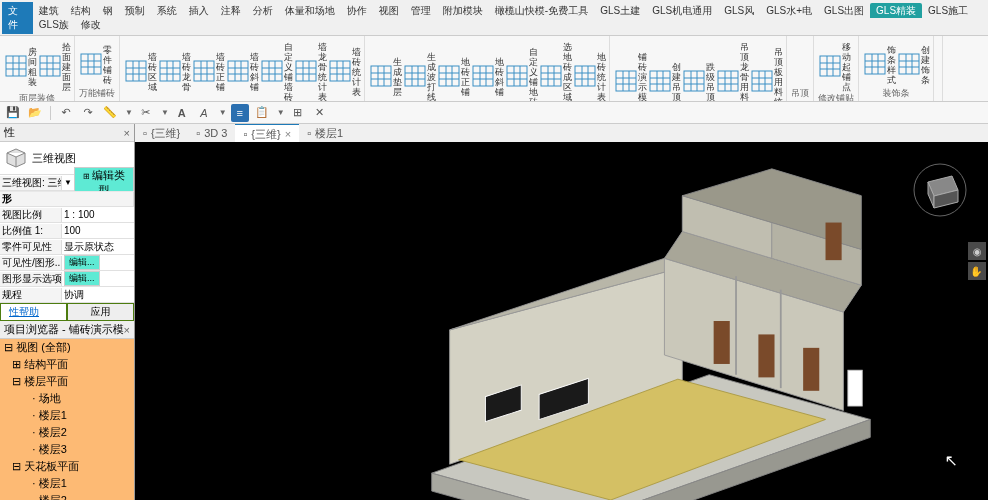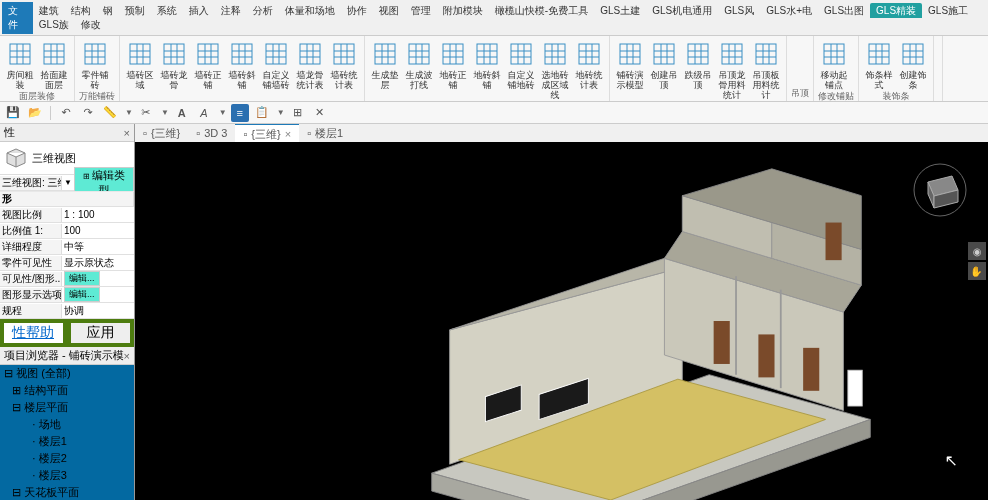--- a/index.html
+++ b/index.html
@@ -4,56 +4,56 @@
 <style>
 * { margin: 0; padding: 0; box-sizing: border-box; font-family: "Microsoft YaHei", sans-serif; font-size: 11px; }
 body { width: 988px; height: 500px; overflow: hidden; background: #fff; display: flex; flex-direction: column; }
 .tabs { height: 36px; background: #f0f0f0; display: flex; align-items: center; padding-left: 2px; border-bottom: 1px solid #ccc; }
 .tab { padding: 2px 6px; cursor: pointer; color: #333; font-size: 10px; }
 .tab.active { background: #21a0a0; color: #fff; border-radius: 2px 2px 0 0; }
 .tab.file { background: #1e7ab8; color: #fff; }
 .ribbon { height: 66px; background: #f7f7f7; display: flex; border-bottom: 1px solid #ccc; overflow: hidden; }
 .rgroup { display: flex; flex-direction: column; border-right: 1px solid #ddd; padding: 2px 4px; }
 .rgroup-items { display: flex; gap: 2px; flex: 1; }
-.rbtn { display: flex; flex-direction: column; align-items: center; justify-content: flex-start; width: 32px; cursor: pointer; padding-top: 2px; }
+.rbtn { display: flex; flex-direction: row; align-items: center; justify-content: flex-start; width: 32px; cursor: pointer; padding-top: 2px; }
 .rbtn .ico { width: 28px; height: 28px; display: flex; align-items: center; justify-content: center; }
 .rbtn .lbl { font-size: 9px; text-align: center; line-height: 10px; margin-top: 2px; color: #333; }
 .rgroup-label { font-size: 9px; text-align: center; color: #666; height: 12px; }
 .qat { height: 22px; background: #f7f7f7; display: flex; align-items: center; padding: 0 4px; gap: 4px; border-bottom: 1px solid #ccc; }
 .qat button { width: 18px; height: 18px; background: none; border: none; cursor: pointer; color: #555; font-size: 11px; }
 .main { flex: 1; display: flex; overflow: hidden; }
 .left { width: 135px; display: flex; flex-direction: column; border-right: 1px solid #999; background: #f4f4f4; }
 .panel-header { height: 18px; background: #eee; display: flex; align-items: center; justify-content: space-between; padding: 0 4px; font-size: 10px; border-bottom: 1px solid #ccc; }
 .panel-close { cursor: pointer; font-size: 11px; color: #666; }
 .props-head { display: flex; align-items: center; gap: 4px; padding: 4px; background: #fff; border-bottom: 1px solid #ddd; }
 .cube-ico { width: 24px; height: 24px; }
 .prop-row { display: flex; align-items: center; border-bottom: 1px solid #e0e0e0; height: 16px; background: #fff; }
 .prop-label { width: 62px; padding-left: 2px; font-size: 10px; background: #f4f4f4; border-right: 1px solid #ddd; overflow: hidden; white-space: nowrap; }
 .prop-val { flex: 1; padding-left: 2px; font-size: 10px; }
 .prop-btn { font-size: 9px; padding: 0 4px; background: #5eead4; border: 1px solid #ccc; }
-.tree { flex: 1; background: #0369a1; overflow: auto; font-size: 10px; }
+.tree { flex: 1; background: #fdba74; overflow: auto; font-size: 10px; }
 .tree-item { padding: 1px 0 1px 4px; cursor: pointer; white-space: nowrap; }
 .tree-item.l1 { padding-left: 12px; }
 .tree-item.l2 { padding-left: 32px; }
 .viewport { flex: 1; display: flex; flex-direction: column; background: #4a4a4a; position: relative; }
 .view-tabs { height: 18px; background: #f0f0f0; display: flex; align-items: center; }
 .vtab { padding: 2px 8px; font-size: 10px; color: #555; cursor: pointer; display: flex; align-items: center; gap: 4px; }
 .vtab.active { background: #fff; border-top: 2px solid #1e7ab8; }
 .vtab .x { cursor: pointer; color: #888; }
 .canvas { flex: 1; background: #000; position: relative; overflow: hidden; }
 .viewcube { position: absolute; top: 20px; right: 20px; width: 56px; height: 56px; }
 .side-tools { position: absolute; right: 2px; top: 100px; display: flex; flex-direction: column; gap: 2px; }
 .side-tools button { width: 18px; height: 18px; background: #4a4a4a; border: none; color: #ccc; cursor: pointer; font-size: 10px; }
 .cursor { position: absolute; right: 30px; bottom: 30px; font-size: 16px; color: #fff; }
 svg.grid-ico rect { fill: none; stroke: #3a8fc4; stroke-width: 1; }
 svg.grid-ico line { stroke: #3a8fc4; stroke-width: 1; }
 .dropdown-arrow { font-size: 8px; color: #666; margin-left: 2px; }
 .sep { width: 1px; height: 14px; background: #ccc; margin: 0 2px; }
 .tab-buttons { display: flex; }
-.tab-buttons button { font-size: 14px; padding: 1px 8px; background: #eee; border: 4px solid #4d7c0f; flex: 1; }
+.tab-buttons button { font-size: 10px; padding: 1px 8px; background: #eee; border: 1px solid #4d7c0f; flex: 1; }
 </style>
 </head>
 <body>
 
 <div class="tabs">
   <div class="tab file">文件</div>
   <div id="tab-container"><span class="tab">建筑</span><span class="tab">结构</span><span class="tab">钢</span><span class="tab">预制</span><span class="tab">系统</span><span class="tab">插入</span><span class="tab">注释</span><span class="tab">分析</span><span class="tab">体量和场地</span><span class="tab">协作</span><span class="tab">视图</span><span class="tab">管理</span><span class="tab">附加模块</span><span class="tab">橄榄山快模-免费工具</span><span class="tab">GLS土建</span><span class="tab">GLS机电通用</span><span class="tab">GLS风</span><span class="tab">GLS水+电</span><span class="tab">GLS出图</span><span class="tab active">GLS精装</span><span class="tab">GLS施工</span><span class="tab">GLS族</span><span class="tab">修改</span></div>
 </div>
 
 <div class="ribbon" id="ribbon">
@@ -445,24 +445,20 @@
     <div id="prop-rows">
         <div class="prop-row">
           <span class="prop-label">视图比例</span>
           <span class="prop-val">1 : 100</span>
         </div>
         <div class="prop-row">
           <span class="prop-label">比例值 1:</span>
           <span class="prop-val">100</span>
         </div>
         <div class="prop-row">
-          <span class="prop-label">详细程度</span>
-          <span class="prop-val">中等</span>
-        </div>
-        <div class="prop-row">
           <span class="prop-label">零件可见性</span>
           <span class="prop-val">显示原状态</span>
         </div>
         <div class="prop-row">
           <span class="prop-label">可见性/图形...</span>
           <span class="prop-val"><button class="prop-btn">编辑...</button></span>
         </div>
         <div class="prop-row">
           <span class="prop-label">图形显示选项</span>
           <span class="prop-val"><button class="prop-btn">编辑...</button></span>

